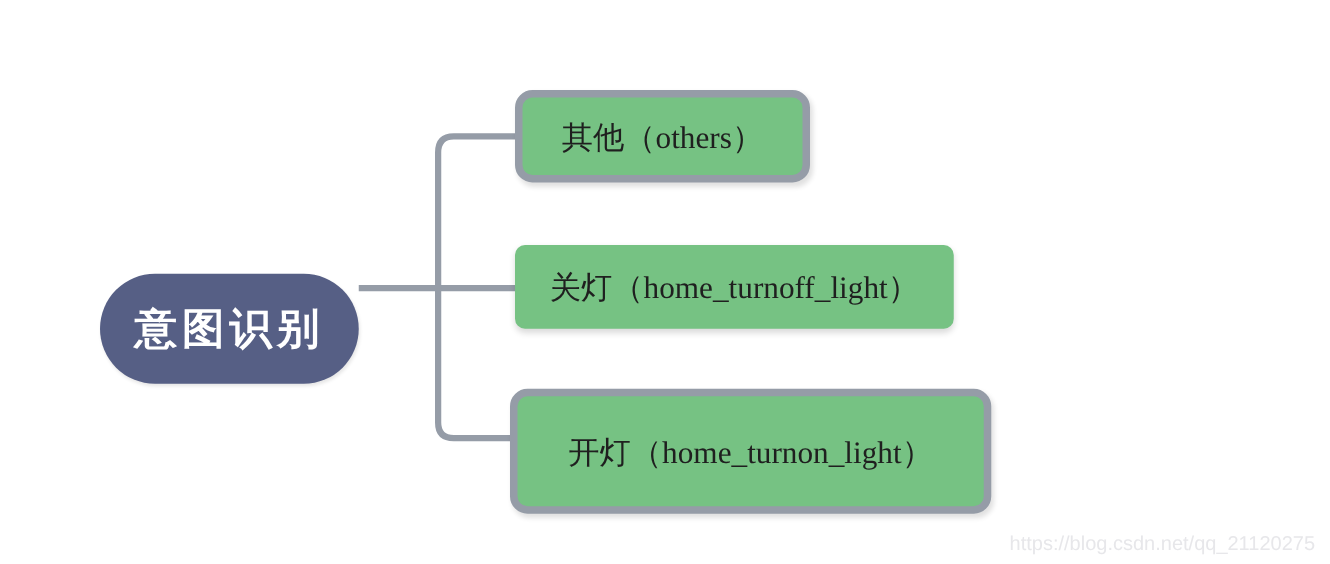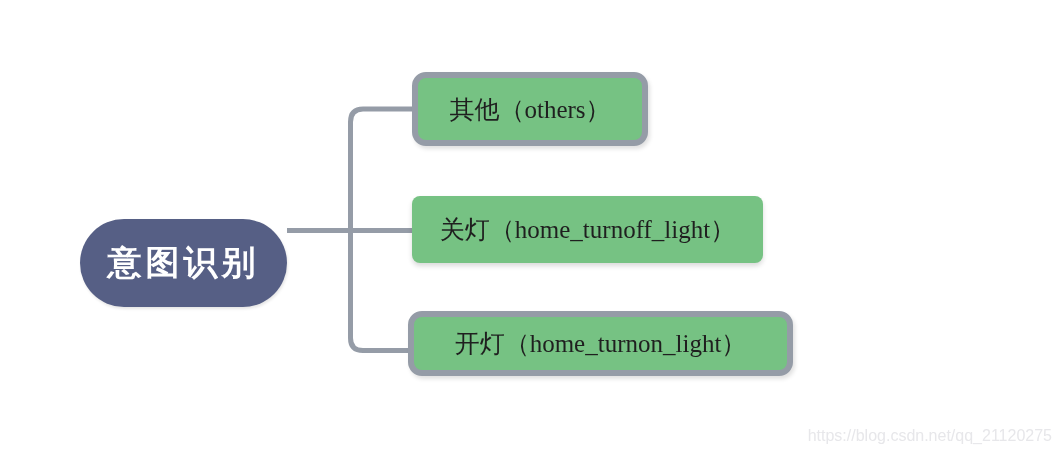--- a/index.html
+++ b/index.html
@@ -54,21 +54,21 @@
     border:6px solid var(--border);
     border-radius:14px;
     box-shadow:2px 3px 4px rgba(0,0,0,0.12);
   }
   .node.plain{
     border-radius:8px;
     box-shadow:0 3px 5px rgba(0,0,0,0.15);
   }
   .node-others{left:412px;top:72px;width:236px;height:74px;}
   .node-turnoff{left:412px;top:196px;width:351px;height:67px;}
-  .node-turnon{left:408px;top:311px;width:385px;height:65px;}
+  .node-turnon{left:408px;top:311px;width:385px;height:100px;}
   .watermark{
     position:absolute;
     right:12px;bottom:6px;
     font-family:"Liberation Sans","DejaVu Sans",sans-serif;
     font-size:16px;
     color:var(--watermark);
     user-select:none;
     text-align:right;
   }
 </style>

